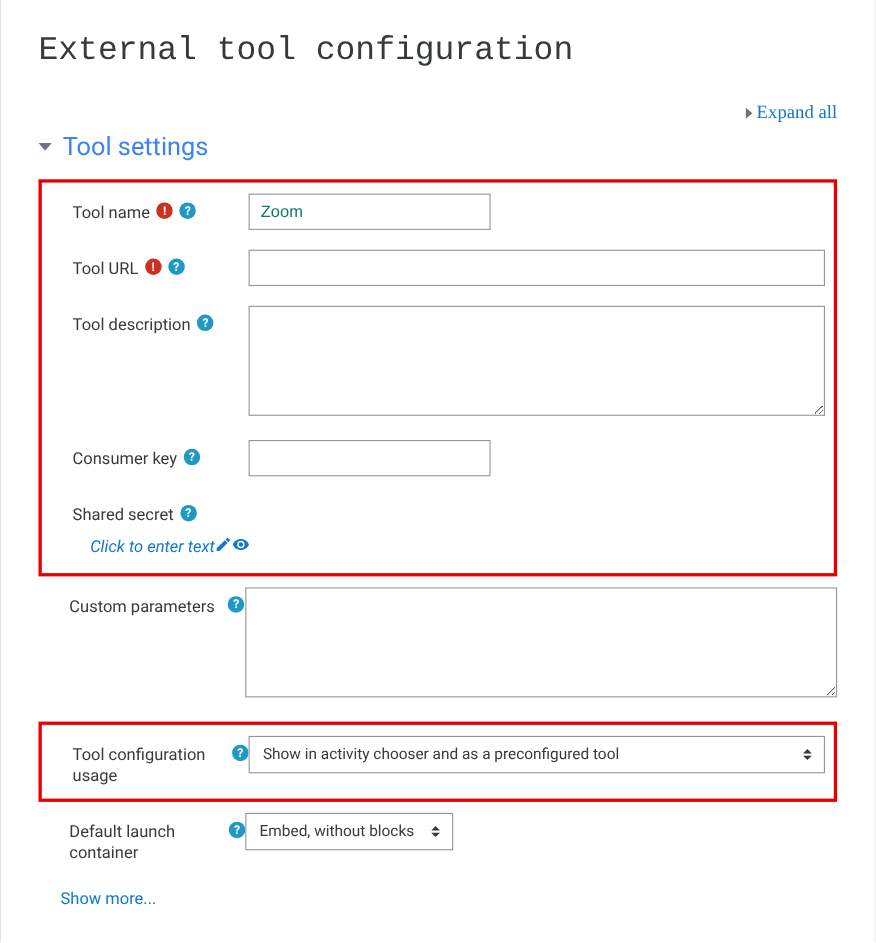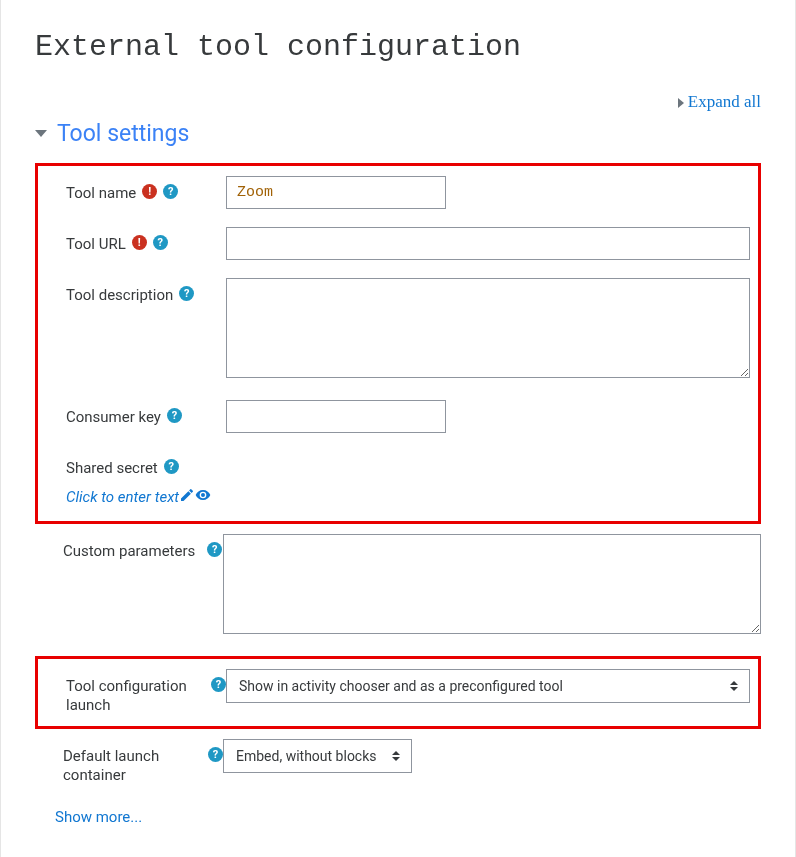--- a/index.html
+++ b/index.html
@@ -14,25 +14,25 @@
 .section-title { color: #3b82f6; font-size: 23px; font-weight: 400; }
 .highlight-box { border: 3px solid #e80000; padding: 10px 8px 10px 8px; margin-bottom: 10px; }
 .highlight-box:first-of-type { margin-bottom: 4px; }
 .form-row { display: flex; align-items: flex-start; margin-bottom: 18px; padding-left: 20px; }
 .form-row:last-child { margin-bottom: 0; }
 .form-label { width: 160px; flex-shrink: 0; padding-top: 8px; display: flex; align-items: flex-start; gap: 6px; }
 .form-label-text { color: #373a3c; line-height: 1.3; }
 .form-control-wrap { flex: 1; }
 .required-icon { display: inline-flex; width: 15px; height: 15px; background: #ca3120; border-radius: 50%; align-items: center; justify-content: center; color: #fff; font-size: 11px; font-weight: bold; line-height: 1; flex-shrink: 0; }
 .help-icon { display: inline-flex; width: 15px; height: 15px; background: #1f98c4; border-radius: 50%; align-items: center; justify-content: center; color: #fff; font-size: 11px; font-weight: bold; line-height: 1; flex-shrink: 0; cursor: pointer; }
-.text-input { border: 1px solid #8f959e; padding: 7px 10px; font-size: 15px; font-family: Liberation Mono, monospace; color: #a16207; }
+.text-input { border: 1px solid #8f959e; padding: 7px 10px; font-size: 15px; font-family: Liberation Sans, sans-serif; color: #0f766e; }
 .text-input.short { width: 220px; }
 .text-input.full { width: 100%; }
 textarea.text-input { width: 100%; height: 100px; resize: both; }
-.secret-link { color: #1177d1; font-style: italic; cursor: pointer; display: inline-flex; align-items: center; padding-top: 8px; }
+.secret-link { color: #1177d1; font-style: italic; cursor: pointer; display: inline-flex; align-items: center; padding-top: 8px; margin-left: 16px; }
 .pencil-icon svg, .eye-icon svg { width: 16px; height: 16px; fill: #1177d1; }
 .select-wrap { position: relative; display: inline-block; }
 .select-wrap.full { width: 100%; display: block; }
 .select { border: 1px solid #8f959e; padding: 8px 34px 8px 12px; font-size: 14px; background: #fff; appearance: none; -webkit-appearance: none; cursor: pointer; font-family: inherit; color: #373a3c; }
 .select-wrap.full .select { width: 100%; }
 .select-caret { position: absolute; right: 12px; top: 50%; transform: translateY(-50%); pointer-events: none; }
 .select-caret::before { content: ""; display: block; width: 0; height: 0; border-left: 4px solid transparent; border-right: 4px solid transparent; border-bottom: 4px solid #373a3c; margin-bottom: 2px; }
 .select-caret::after { content: ""; display: block; width: 0; height: 0; border-left: 4px solid transparent; border-right: 4px solid transparent; border-top: 4px solid #373a3c; }
 .show-more { color: #1177d1; cursor: pointer; padding-left: 20px; margin-top: 4px; display: inline-block; }
 .plain-row { display: flex; align-items: flex-start; margin-bottom: 18px; padding-left: 28px; }
@@ -128,21 +128,21 @@
     </div>
     <div class="form-control-wrap">
       <textarea class="text-input" style=""></textarea>
     </div>
   </div>
 
   
   <div class="highlight-box">
     <div class="form-row" style="margin-bottom:0;">
       <div class="form-label">
-        <span class="form-label-text">Tool configuration launch</span>
+        <span class="form-label-text">Tool configuration usage</span>
         <span class="help-icon">?</span>
       </div>
       <div class="form-control-wrap">
         <div class="select-wrap full">
           <select class="select">
             <option>Show in activity chooser and as a preconfigured tool</option>
           </select>
           <span class="select-caret"></span>
         </div>
       </div>

